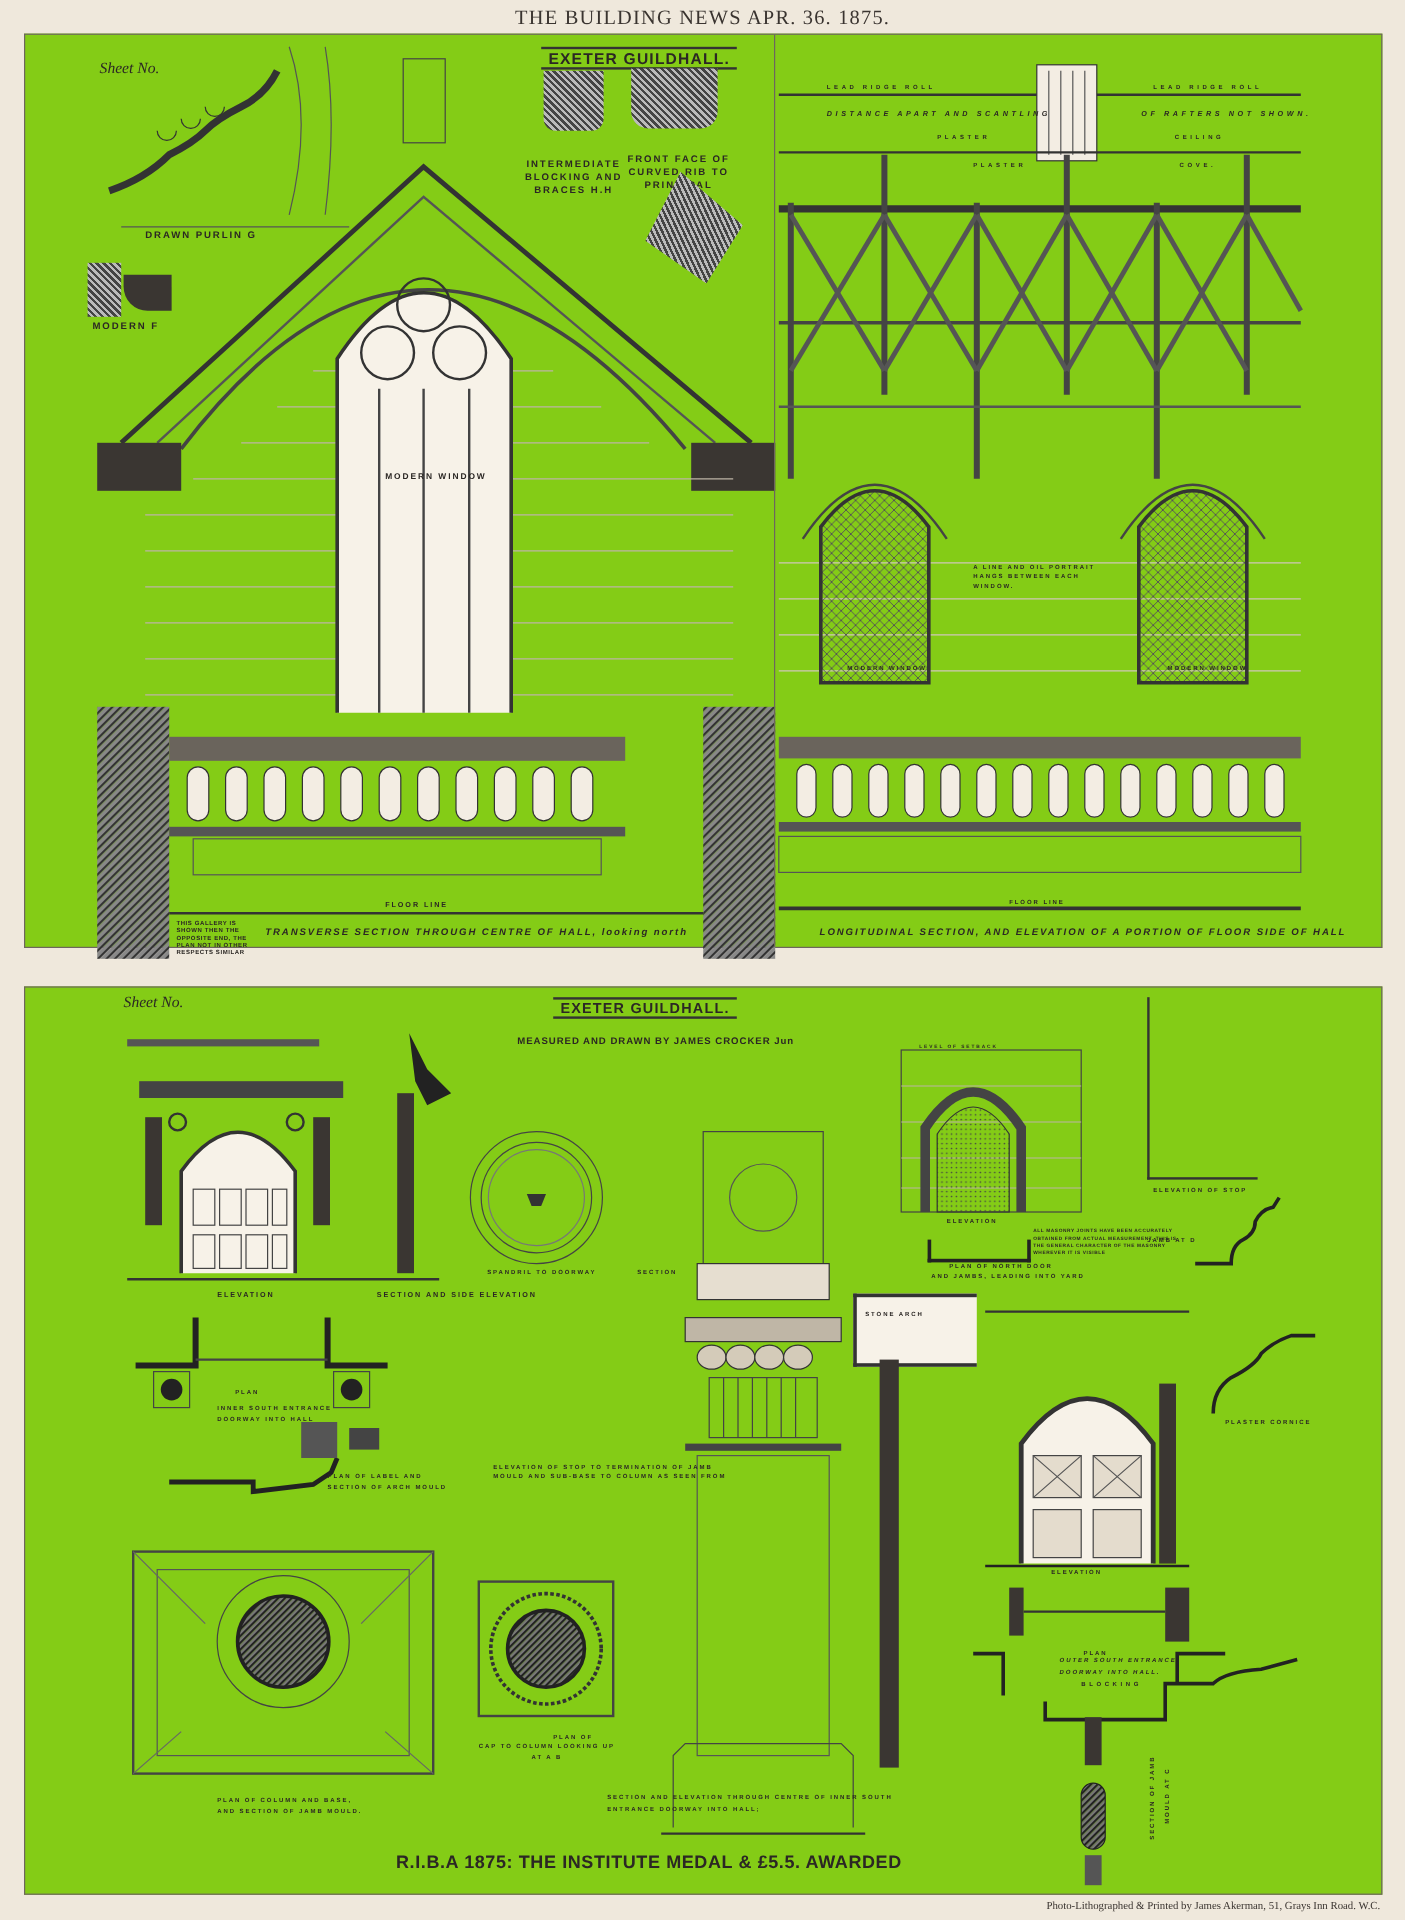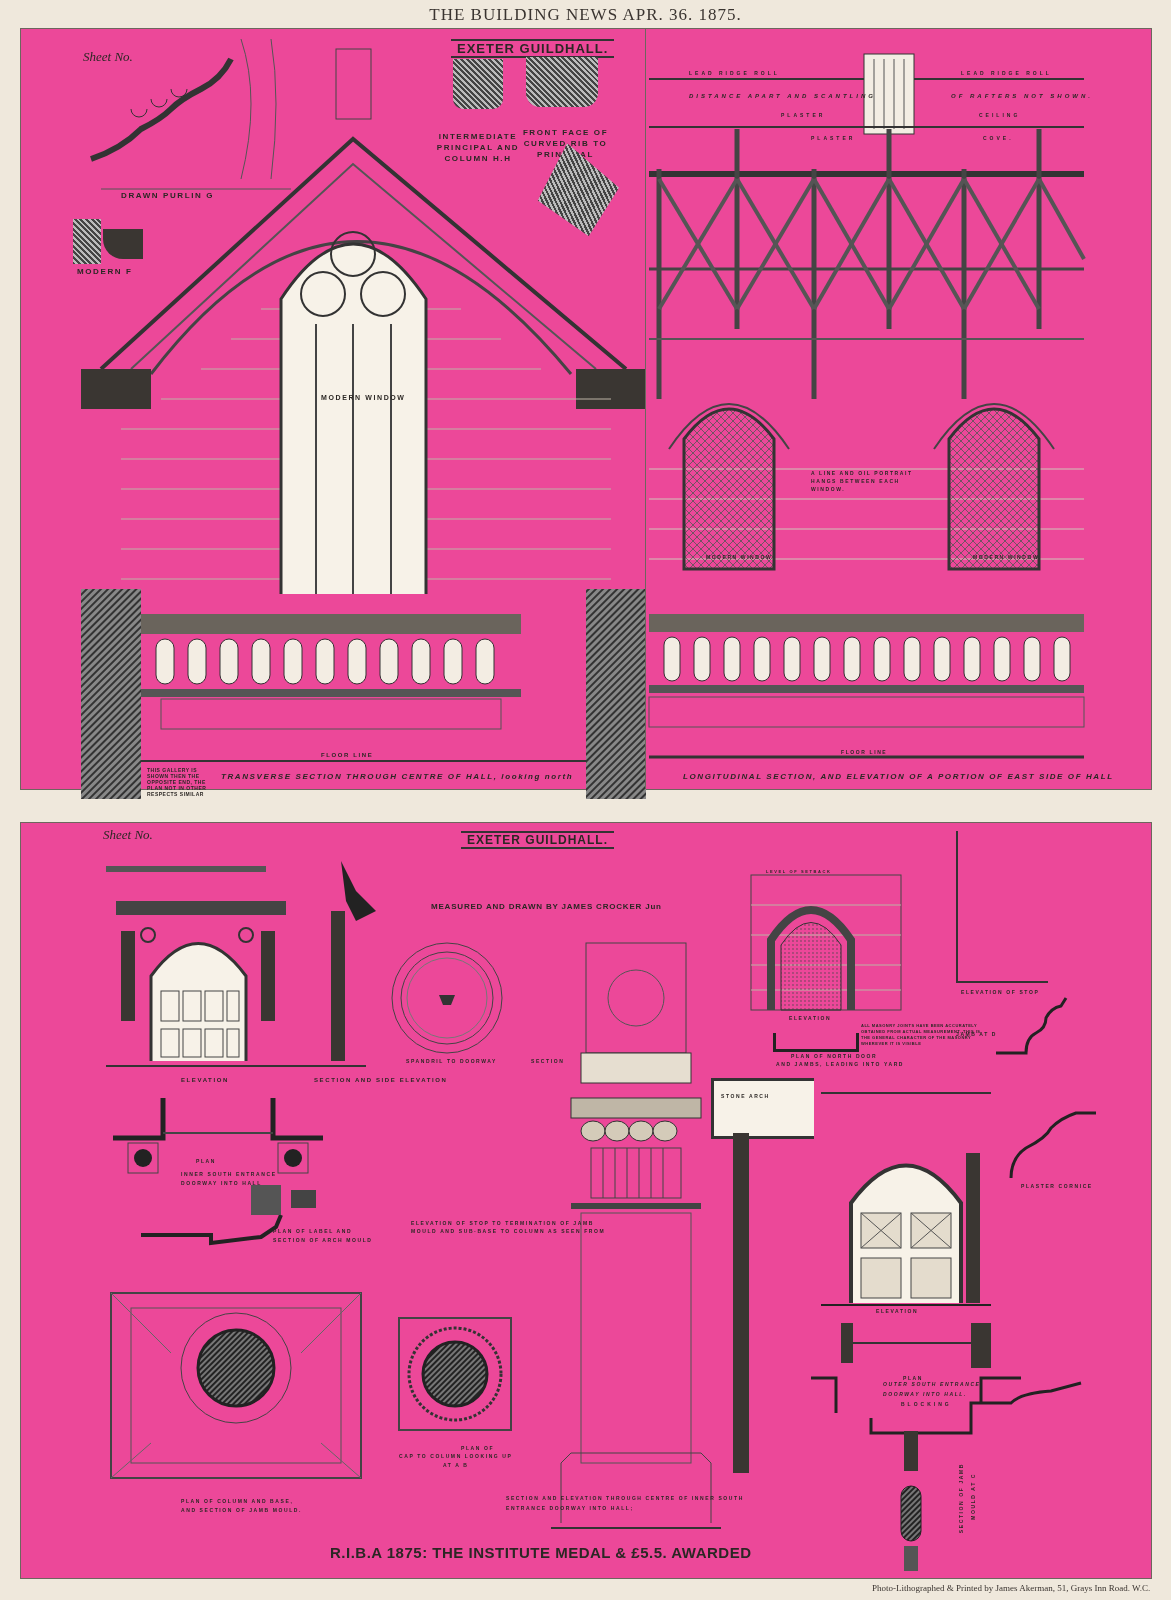--- a/index.html
+++ b/index.html
@@ -1,18 +1,18 @@
 <!DOCTYPE html>
 <html><head>
 <meta charset="utf-8">
 <style>
   html,body{margin:0;padding:0;background:#efe8dc;}
   body{width:1171px;height:1600px;position:relative;overflow:hidden;font-family:"Liberation Sans",sans-serif;color:#2b2724;}
   .page-header{position:absolute;left:0;top:0;width:1171px;height:28px;text-align:center;font-family:"Liberation Serif",serif;font-size:17px;letter-spacing:1px;line-height:30px;color:#3a3430;}
-  .sheet{position:absolute;background:#ec4899;border:1px solid #6d665e;}
+  .sheet{position:absolute;background:#84cc16;border:1px solid #6d665e;}
   .sheet1{left:20px;top:28px;width:1130px;height:760px;}
   .sheet2{left:20px;top:822px;width:1130px;height:755px;}
   .abs{position:absolute;}
   .lbl{position:absolute;font-size:8px;letter-spacing:1.6px;font-style:italic;font-weight:bold;color:#2b2724;white-space:nowrap;}
   .lbl.up{font-style:normal;}
   .title{position:absolute;font-family:"Liberation Sans",sans-serif;font-weight:bold;font-size:14px;letter-spacing:1px;white-space:nowrap;border-top:2px solid #333;border-bottom:2px solid #333;padding:0 6px;}
   .sheetno{position:absolute;font-family:"Liberation Serif",serif;font-style:italic;font-size:13px;white-space:nowrap;}
   .award{position:absolute;left:330px;top:1544px;font-weight:bold;font-size:15px;letter-spacing:0.5px;white-space:nowrap;}
   .printer{position:absolute;left:872px;top:1583px;font-family:"Liberation Serif",serif;font-size:9px;white-space:nowrap;color:#3a3430;}
   .hatch{background:repeating-linear-gradient(45deg,#444 0 2px,#bbb 2px 4px);}
@@ -34,21 +34,21 @@
     <path d="M30 150 L220 150 M170 0 Q190 60 170 140 M200 0 Q210 60 200 140" stroke="#555" fill="none"></path>
     <path d="M60 70 A8 8 0 0 0 76 70 M80 60 A8 8 0 0 0 96 60 M100 50 A8 8 0 0 0 116 50" stroke="#333" fill="none"></path>
   </svg>
   <div class="lbl up" style="left:100px;top:162px;">DRAWN PURLIN G</div>
   <div class="abs hatch" style="left:52px;top:190px;width:28px;height:45px;"></div>
   <div class="abs dark" style="left:82px;top:200px;width:40px;height:30px;border-radius:0 0 0 20px;"></div>
   <div class="lbl up" style="left:56px;top:238px;">MODERN F</div>
 
   <div class="abs hatch" style="left:432px;top:30px;width:50px;height:50px;border-radius:0 0 10px 10px;"></div>
   <div class="abs hatch" style="left:505px;top:28px;width:72px;height:50px;border-radius:0 0 14px 14px;"></div>
-  <div class="lbl up" style="left:412px;top:102px;line-height:11px;white-space:normal;width:90px;text-align:center;">INTERMEDIATE PRINCIPAL AND COLUMN H.H</div>
+  <div class="lbl up" style="left:412px;top:102px;line-height:11px;white-space:normal;width:90px;text-align:center;">INTERMEDIATE BLOCKING AND BRACES H.H</div>
   <div class="lbl up" style="left:497px;top:98px;line-height:11px;white-space:normal;width:95px;text-align:center;">FRONT FACE OF CURVED RIB TO PRINCIPAL</div>
   <div class="abs hatch" style="left:515px;top:120px;width:80px;height:80px;transform:rotate(20deg);clip-path:polygon(20% 0,100% 30%,85% 100%,10% 80%);"></div>
 
   <svg width="560" height="720" style="left:60px;top:20px;">
     <rect x="255" y="0" width="35" height="70" fill="none" stroke="#444"></rect>
     <path d="M20 320 L272 90 L545 320" stroke="#333" stroke-width="4" fill="none"></path>
     <path d="M50 320 L272 115 L515 320" stroke="#555" stroke-width="2" fill="none"></path>
     <path d="M70 325 Q272 60 490 325" stroke="#444" stroke-width="3" fill="none"></path>
     <rect x="0" y="320" width="70" height="40" fill="#3a3632"></rect>
     <rect x="495" y="320" width="70" height="40" fill="#3a3632"></rect>
@@ -183,27 +183,27 @@
   <div class="lbl" style="left:668px;top:64px;font-size:6px;letter-spacing:3px;">DISTANCE APART AND SCANTLING</div>
   <div class="lbl" style="left:930px;top:64px;font-size:6px;letter-spacing:3px;">OF RAFTERS NOT SHOWN.</div>
   <div class="lbl up" style="left:760px;top:83px;font-size:5px;letter-spacing:3px;">PLASTER</div>
   <div class="lbl up" style="left:958px;top:83px;font-size:5px;letter-spacing:3px;">CEILING</div>
   <div class="lbl up" style="left:790px;top:106px;font-size:5px;letter-spacing:3px;">PLASTER</div>
   <div class="lbl up" style="left:962px;top:106px;font-size:5px;letter-spacing:3px;">COVE.</div>
   <div class="lbl up" style="left:790px;top:440px;font-size:5px;white-space:normal;width:120px;line-height:8px;">A LINE AND OIL PORTRAIT HANGS BETWEEN EACH WINDOW.</div>
   <div class="lbl up" style="left:685px;top:525px;font-size:5px;">MODERN WINDOW</div>
   <div class="lbl up" style="left:952px;top:525px;font-size:5px;">MODERN WINDOW</div>
   <div class="lbl up" style="left:820px;top:720px;font-size:5px;">FLOOR LINE</div>
-  <div class="lbl" style="left:662px;top:743px;">LONGITUDINAL SECTION, AND ELEVATION OF A PORTION OF EAST SIDE OF HALL</div>
+  <div class="lbl" style="left:662px;top:743px;">LONGITUDINAL SECTION, AND ELEVATION OF A PORTION OF FLOOR SIDE OF HALL</div>
 </div>
 
 <div class="sheet sheet2">
   <div class="sheetno" style="left:82px;top:4px;">Sheet No.</div>
   <div class="title" style="left:440px;top:8px;font-size:12px;">EXETER GUILDHALL.</div>
-  <div class="lbl up" style="left:410px;top:40px;font-size:8px;font-style:normal;letter-spacing:0.8px;margin-top:39px;">MEASURED AND DRAWN BY JAMES CROCKER Jun</div>
+  <div class="lbl up" style="left:410px;top:40px;font-size:8px;font-style:normal;letter-spacing:0.8px;">MEASURED AND DRAWN BY JAMES CROCKER Jun</div>
 
   <svg width="270" height="220" style="left:85px;top:38px;">
     <rect x="0" y="5" width="160" height="6" fill="#555"></rect>
     <rect x="10" y="40" width="170" height="14" fill="#444"></rect>
     <rect x="15" y="70" width="14" height="90" fill="#3a3632"></rect>
       <rect x="155" y="70" width="14" height="90" fill="#3a3632"></rect>
     <circle cx="42" cy="74" r="7" fill="none" stroke="#333" stroke-width="2"></circle>
       <circle cx="140" cy="74" r="7" fill="none" stroke="#333" stroke-width="2"></circle>
     <path d="M45 200 L45 115 Q92 50 140 115 L140 200" fill="#f7f2e8" stroke="#333" stroke-width="3"></path>
     <g stroke="#444" fill="none">

